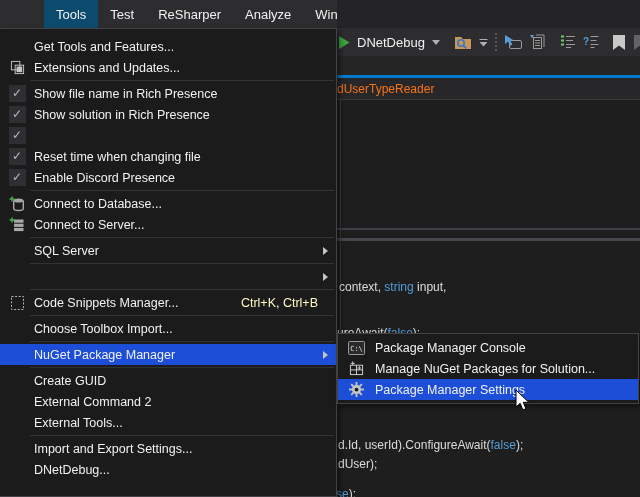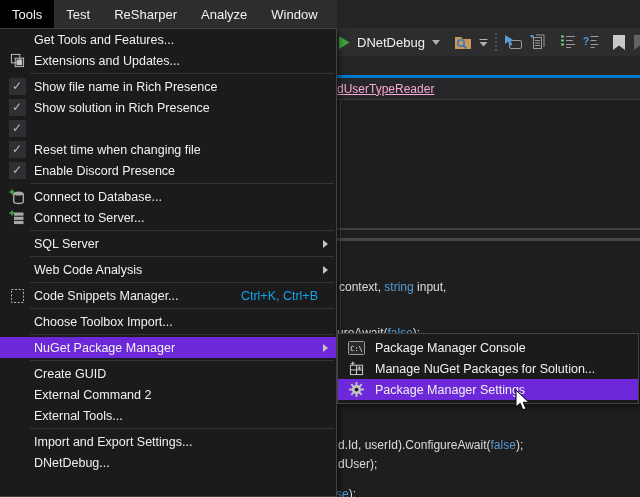--- a/index.html
+++ b/index.html
@@ -5,47 +5,47 @@
   html,body{margin:0;padding:0;}
   body{
     width:640px;height:497px;position:relative;overflow:hidden;
     background:#1e1e1e;font-family:"Liberation Sans",sans-serif;
     -webkit-font-smoothing:antialiased;
   }
   
   .menubar{position:absolute;left:0;top:0;width:640px;height:28px;background:#2d2d30;display:flex;z-index:5;}
   .menubar-right{position:absolute;left:337px;top:0;width:303px;height:28px;background:#242426;z-index:5;}
   .mb-item{padding:0 12px;display:flex;align-items:center;color:#f1f1f1;font-size:13px;cursor:default;}
-  .mb-item.active{background:#000000;}
+  .mb-item.active{background:#0c4a6e;margin-left:44px;}
   
   .toolbar{position:absolute;left:337px;top:28px;width:303px;height:28px;background:#2d2d30;display:flex;align-items:center;gap:7px;padding-left:1px;box-sizing:border-box;z-index:1;}
   .tb-label{color:#f1f1f1;font-size:13px;}
   .tb-sep{width:1px;height:18px;background:#46464a;}
   .tb-grip{width:2px;height:18px;border-left:2px dotted #55555a;}
   .tb-icon{display:flex;align-items:center;}
   .tb-icon.disabled{opacity:.35;}
   
   .tabstrip{position:absolute;left:337px;top:56px;width:303px;height:19px;background:#252526;z-index:1;}
   .tabstrip-underline{position:absolute;left:337px;top:75px;width:303px;height:3px;background:#007acc;z-index:1;}
   
-  .breadcrumb{position:absolute;left:337px;top:78px;width:303px;height:21px;background:#27272a;border-bottom:1px solid #3a3a3e;color:#f9a8d4;font-size:12px;display:flex;align-items:center;z-index:1;text-decoration:underline;}
+  .breadcrumb{position:absolute;left:337px;top:78px;width:303px;height:21px;background:#27272a;border-bottom:1px solid #3a3a3e;color:#f97316;font-size:12px;display:flex;align-items:center;z-index:1;}
   
   .editor{position:absolute;left:337px;top:100px;width:303px;height:397px;background:#1e1e1e;z-index:0;}
   .ed-vline{position:absolute;left:340px;top:100px;width:1px;height:233px;background:#3a3a3e;z-index:1;}
   .ed-hline1{position:absolute;left:337px;top:228px;width:303px;height:2px;background:#3f3f46;z-index:1;}
   .ed-hline2{position:absolute;left:337px;top:238px;width:303px;height:3px;background:#46464c;z-index:1;}
   .code-line{position:absolute;font-family:Liberation Sans, sans-serif;font-size:12px;line-height:14px;color:#dcdcdc;white-space:pre;z-index:1;}
   .code-line .kw{color:#569cd6;}
   
-  .menu-panel{position:absolute;left:0;top:28px;width:337px;height:469px;background:#1b1b1c;border:1px solid #434346;border-left:none;box-sizing:border-box;padding-top:0;z-index:10;box-shadow:3px 3px 5px rgba(0,0,0,.45);}
+  .menu-panel{position:absolute;left:0;top:28px;width:337px;height:469px;background:#1b1b1c;border:1px solid #434346;border-left:none;box-sizing:border-box;padding-top:7px;z-index:10;box-shadow:3px 3px 5px rgba(0,0,0,.45);}
   .menu-row{height:21px;display:flex;align-items:center;position:relative;color:#f1f1f1;font-size:12.5px;cursor:default;}
-  .menu-row.highlight{background:#6d28d9;}
+  .menu-row.highlight{background:#1d4ed8;}
   .menu-gutter{width:34px;flex:0 0 34px;display:flex;align-items:center;justify-content:center;}
   .menu-label{white-space:nowrap;}
-  .menu-shortcut{margin-left:auto;padding-right:18px;color:#0ea5e9;font-size:12.5px;}
+  .menu-shortcut{margin-left:auto;padding-right:18px;color:#fef9c3;font-size:12.5px;}
   .menu-arrow{position:absolute;right:8px;top:50%;margin-top:-4px;width:0;height:0;border-left:5px solid #c5c5c5;border-top:4px solid transparent;border-bottom:4px solid transparent;}
   .menu-sep{height:1px;background:#333337;margin:2px 2px 2px 30px;}
   .check-box{width:17px;height:17px;background:#2f2f33;display:flex;align-items:center;justify-content:center;color:#b9b9b9;font-size:12px;line-height:17px;}
   
   .submenu-panel{position:absolute;left:337px;top:333px;width:302px;height:71px;background:#1b1b1c;border:1px solid #434346;box-sizing:border-box;padding-top:3px;z-index:11;box-shadow:3px 3px 5px rgba(0,0,0,.45);}
   .submenu-panel .menu-gutter{width:37px;flex:0 0 37px;}
   
   .cursor{position:absolute;left:515px;top:389px;z-index:30;}
 </style>
 </head>
@@ -214,21 +214,20 @@
     </div>
     <div class="menu-sep"></div>
     <div class="menu-row">
       <div class="menu-gutter"></div>
       <span class="menu-label">SQL Server</span>
       <span class="menu-arrow"></span>
     </div>
     <div class="menu-sep"></div>
     <div class="menu-row">
       <div class="menu-gutter"></div>
-      <span class="menu-label">Web Code Analysis</span>
       <span class="menu-arrow"></span>
     </div>
     <div class="menu-sep"></div>
     <div class="menu-row">
       <div class="menu-gutter">
         <svg width="15" height="16" viewBox="0 0 15 16">
           <rect x="1.5" y="1.5" width="12" height="13" fill="none" stroke="#b5b5b5" stroke-dasharray="2 1.6"></rect>
         </svg>
       </div>
       <span class="menu-label">Code Snippets Manager...</span>

